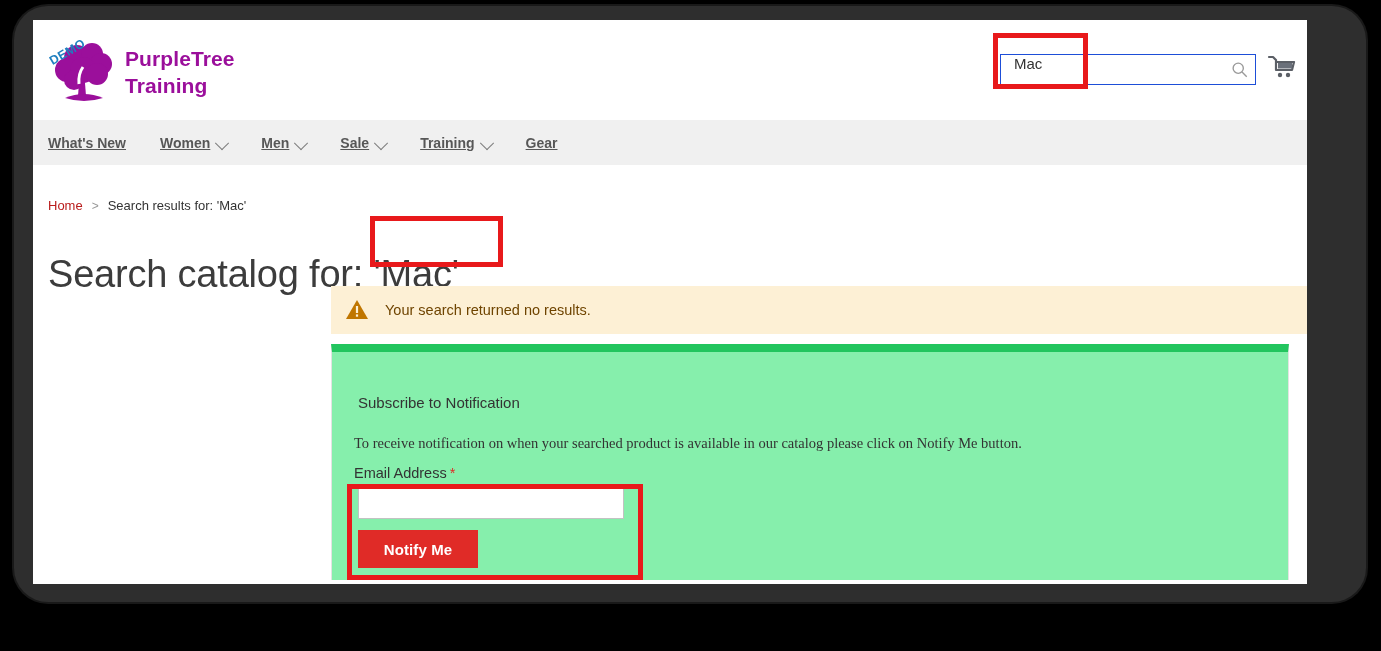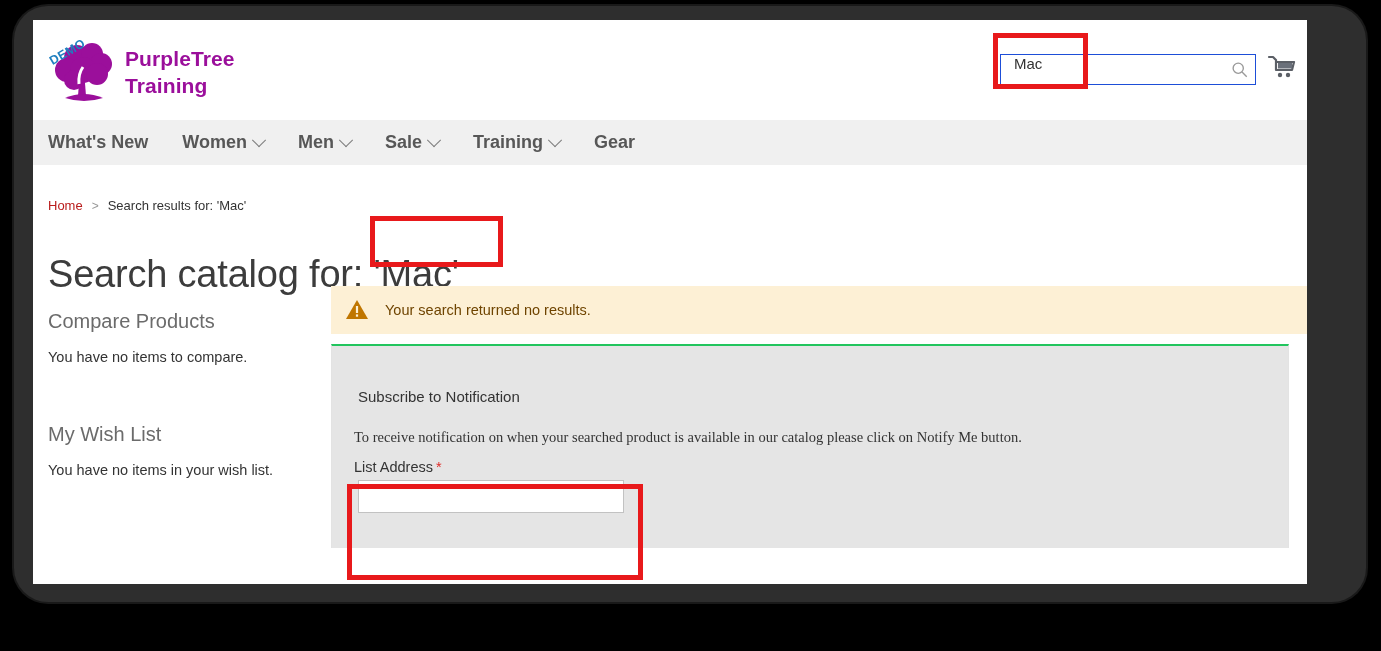--- a/index.html
+++ b/index.html
@@ -150,28 +150,29 @@
     width: 100%;
     height: 45px;
     background: #f0f0f0;
     display: flex;
     align-items: center;
     padding-left: 15px;
     box-sizing: border-box;
   }
   .nav-item {
     display: flex;
-    align-items: center;
+    align-items: flex-end;
     gap: 7px;
     margin-right: 34px;
     color: #575757;
-    font-size: 18px;
+    font-size: 14px;
     font-weight: bold;
     cursor: pointer;
     white-space: nowrap;
+    text-decoration: underline;
   }
   .chev {
     display: inline-block;
     width: 9px;
     height: 9px;
     border-right: 1.6px solid #7d7d7d;
     border-bottom: 1.6px solid #7d7d7d;
     transform: rotate(45deg) translate(-2px, -2px);
   }
 
@@ -246,23 +247,23 @@
     font-size: 14.5px;
     color: #6f4400;
   }
 
   
   .subscribe-panel {
     position: absolute;
     left: 298px;
     top: 324px;
     width: 958px;
-    height: 204px;
-    background: #e5e5e5;
-    border-top: 2px solid #22c55e;
+    height: 236px;
+    background: #86efac;
+    border-top: 8px solid #22c55e;
     border-left: 1px solid #e3e3e3;
     border-right: 1px solid #e3e3e3;
     box-sizing: border-box;
   }
   .subscribe-title {
     position: absolute;
     left: 26px;
     top: 42px;
     font-size: 15px;
     color: #333333;
@@ -410,47 +411,38 @@
       <div class="breadcrumbs">
         <span class="crumb-home">Home</span>
         <span class="crumb-sep">&gt;</span>
         <span class="crumb-current">Search results for: 'Mac'</span>
       </div>
 
       <h1 class="page-title">
         <span>Search catalog for:</span><span>&nbsp;</span><span>'Mac'</span>
       </h1>
 
-      <aside class="sidebar">
-        <div class="side-block">
-          <h2 class="side-block-title">Compare Products</h2>
-          <p class="side-block-text">You have no items to compare.</p>
-        </div>
-        <div class="side-block">
-          <h2 class="side-block-title">My Wish List</h2>
-          <p class="side-block-text">You have no items in your wish list.</p>
-        </div>
-      </aside>
 
       <div class="notice">
         <svg width="24" height="22" viewBox="0 0 24 22">
           <path d="M12 1 L23 20 L1 20 Z" fill="#c07600"></path>
           <rect x="10.9" y="7" width="2.2" height="7" fill="#fdf0d5"></rect>
           <rect x="10.9" y="15.4" width="2.2" height="2.3" fill="#fdf0d5"></rect>
         </svg>
         <span class="notice-text">Your search returned no results.</span>
       </div>
 
       <section class="subscribe-panel">
         <div class="subscribe-title">Subscribe to Notification</div>
         <div class="subscribe-desc">To receive notification on when your searched product is available in our catalog please click on Notify Me button.</div>
         <div class="field-label">
-          <span>List Address</span><span class="req-star">*</span>
+          <span>Email Address</span><span class="req-star">*</span>
         </div>
         <input class="email-input" type="text" value="" style="">
+        <button class="notify-btn">Notify Me</button>
       </section>
 
     </div>
   </div>
 
 </div>
 
 <div class="annot" id="annot-search"></div>
 <div class="annot" id="annot-title"></div>
 <div class="annot" id="annot-form"></div>

